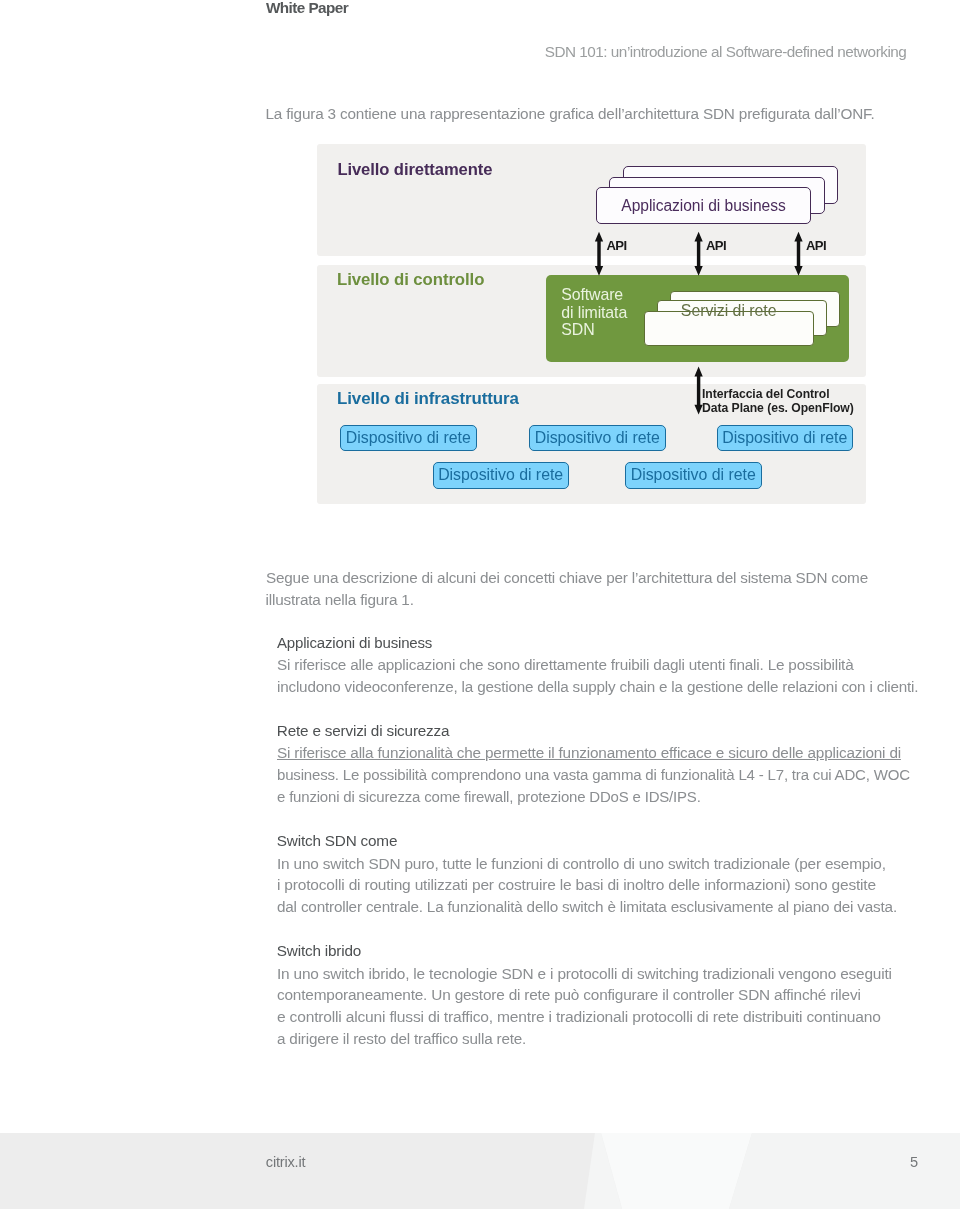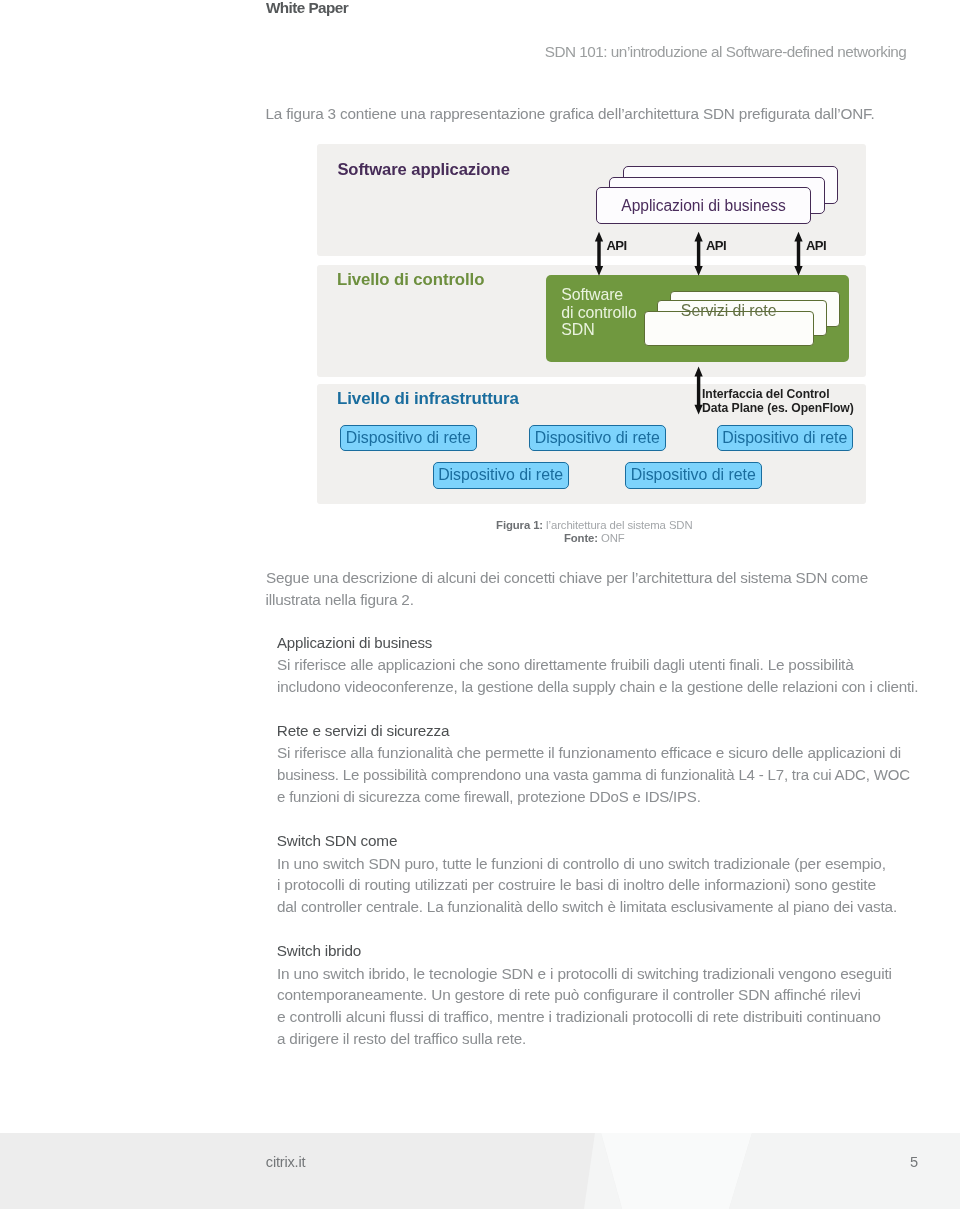--- a/index.html
+++ b/index.html
@@ -96,33 +96,33 @@
   <div class="rh-left">White Paper</div>
   <div class="rh-right">SDN 101: un’introduzione al Software-defined networking</div>
 
   <div class="intro">La figura 3 contiene una rappresentazione grafica dell’architettura SDN prefigurata dall’ONF.</div>
 
   <div class="fig">
     <div class="band band1"></div>
     <div class="band band2"></div>
     <div class="band band3"></div>
 
-    <div class="lbl lbl-app">Software applicazione</div>
+    <div class="lbl lbl-app">Livello direttamente</div>
     <div class="lbl lbl-ctl">Livello di controllo</div>
     <div class="lbl lbl-inf">Livello di infrastruttura</div>
 
     <div class="pcard pc3"></div>
     <div class="pcard pc2"></div>
     <div class="pcard pc1"></div>
     <div class="pc-txt">Applicazioni di business</div>
 
     <div class="greenbox"></div>
     <div class="sw-txt">
         <div>Software</div>
-        <div>di controllo</div>
+        <div>di limitata</div>
         <div>SDN</div>
       </div>
 
     <div class="wcard wc3"></div>
     <div class="wcard wc2"></div>
     <div class="wcard wc1"></div>
     <div class="wc-txt">Servizi di rete</div>
 
     <div class="ifc">
         <div>Interfaccia del Control</div>
@@ -139,32 +139,30 @@
       <div class="dev" style="left: 212.6px; top: 280.5px; width: 137.2px; height: 26.4px;">Dispositivo di rete</div>
       <div class="dev" style="left: 401px; top: 280.5px; width: 135.6px; height: 26.4px;">Dispositivo di rete</div>
       <div class="dev" style="left: 116.5px; top: 317.6px; width: 136.3px; height: 27.2px;">Dispositivo di rete</div>
       <div class="dev" style="left: 308.8px; top: 317.6px; width: 136.9px; height: 27.2px;">Dispositivo di rete</div>
       <div class="api" style="left: 290.4px; top: 93.8px;">API</div>
       <div class="api" style="left: 390px; top: 93.8px;">API</div>
       <div class="api" style="left: 489.9px; top: 93.8px;">API</div>
     </div>
 
   <div class="cap">
-      <div><b>Figura 1:</b> l’architettura del sistema SDN</div>
-      <div><b>Fonte:</b> ONF</div>
     </div>
 
   <div id="bodytext">
       <div class="ln" style="left: 265.6px; top: 568.65px; transform: scaleX(0.999); transform-origin: 0px 50%;">Segue una descrizione di alcuni dei concetti chiave per l’architettura del sistema SDN come</div>
-      <div class="ln" style="left: 265.6px; top: 590.5px;">illustrata nella figura 2.</div>
+      <div class="ln" style="left: 265.6px; top: 590.5px;">illustrata nella figura 1.</div>
       <div class="ln h" style="left: 276.8px; top: 633.85px; transform: scaleX(0.983); transform-origin: 0px 50%;">Applicazioni di business</div>
       <div class="ln" style="left: 277px; top: 656.15px; transform: scaleX(1.001); transform-origin: 0px 50%;">Si riferisce alle applicazioni che sono direttamente fruibili dagli utenti finali. Le possibilità</div>
       <div class="ln" style="left: 277px; top: 678px; transform: scaleX(0.996); transform-origin: 0px 50%;">includono videoconferenze, la gestione della supply chain e la gestione delle relazioni con i clienti.</div>
       <div class="ln h" style="left: 276.8px; top: 722px;">Rete e servizi di sicurezza</div>
-      <div class="ln" style="left: 277px; top: 744.3px; transform: scaleX(1.002); transform-origin: 0px 50%;">Si riferisce alla funzionalità che permette il funzionamento efficace e sicuro delle applicazioni di</div>
+      <div class="ln" style="left: 277px; top: 744.3px; transform: scaleX(1.002); transform-origin: 0px 50%; text-decoration: underline;">Si riferisce alla funzionalità che permette il funzionamento efficace e sicuro delle applicazioni di</div>
       <div class="ln" style="left: 277px; top: 766.15px; transform: scaleX(0.982); transform-origin: 0px 50%;">business. Le possibilità comprendono una vasta gamma di funzionalità L4 - L7, tra cui ADC, WOC</div>
       <div class="ln" style="left: 277px; top: 788px; transform: scaleX(0.98); transform-origin: 0px 50%;">e funzioni di sicurezza come firewall, protezione DDoS e IDS/IPS.</div>
       <div class="ln h" style="left: 276.8px; top: 832.25px;">Switch SDN come</div>
       <div class="ln" style="left: 277px; top: 854.55px; transform: scaleX(1.006); transform-origin: 0px 50%;">In uno switch SDN puro, tutte le funzioni di controllo di uno switch tradizionale (per esempio,</div>
       <div class="ln" style="left: 277px; top: 876.4px; transform: scaleX(1.014); transform-origin: 0px 50%;">i protocolli di routing utilizzati per costruire le basi di inoltro delle informazioni) sono gestite</div>
       <div class="ln" style="left: 277px; top: 898.25px; transform: scaleX(0.999); transform-origin: 0px 50%;">dal controller centrale. La funzionalità dello switch è limitata esclusivamente al piano dei vasta.</div>
       <div class="ln h" style="left: 276.8px; top: 942.25px;">Switch ibrido</div>
       <div class="ln" style="left: 277px; top: 964.55px; transform: scaleX(1.008); transform-origin: 0px 50%;">In uno switch ibrido, le tecnologie SDN e i protocolli di switching tradizionali vengono eseguiti</div>
       <div class="ln" style="left: 277px; top: 986.4px; transform: scaleX(1.005); transform-origin: 0px 50%;">contemporaneamente. Un gestore di rete può configurare il controller SDN affinché rilevi</div>
       <div class="ln" style="left: 277px; top: 1008.25px; transform: scaleX(1.019); transform-origin: 0px 50%;">e controlli alcuni flussi di traffico, mentre i tradizionali protocolli di rete distribuiti continuano</div>

